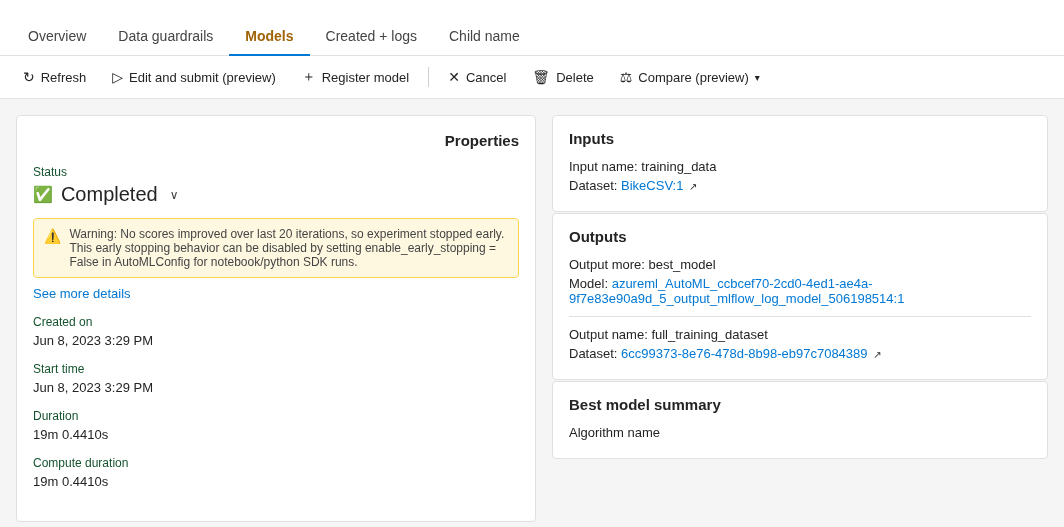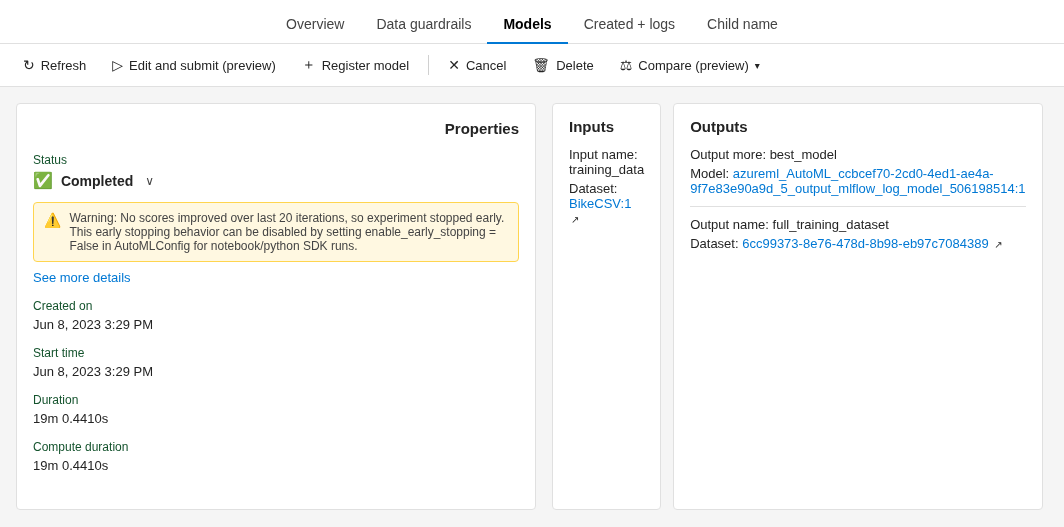--- a/index.html
+++ b/index.html
@@ -2,28 +2,28 @@
 <html><head>
   <meta charset="utf-8">
   <style>
     * { box-sizing: border-box; margin: 0; padding: 0; }
     body { font-family: 'Segoe UI', Arial, sans-serif; font-size: 13px; color: #242424; background: #f5f5f5; }
 
     
     .tabs-bar {
       display: flex; align-items: flex-end;
       background: #fff; border-bottom: 1px solid #e0e0e0;
-      padding: 0 12px; height: 44px; justify-content: center;
+      padding: 0 12px; height: 56px;
     }
     .tab {
       padding: 10px 16px; cursor: pointer; font-size: 14px;
       color: #444; border-bottom: 2px solid transparent;
       margin-bottom: -1px; white-space: nowrap;
     }
-    .tab.active { color: #000000; border-bottom: 2px solid #0078d4; font-weight: 600; }
+    .tab.active { color: #a16207; border-bottom: 2px solid #0078d4; font-weight: 600; }
 
     
     .toolbar {
       display: flex; align-items: center; gap: 4px;
       background: #fff; padding: 6px 12px; border-bottom: 1px solid #e0e0e0;
       flex-wrap: wrap;
     }
     .toolbar-btn {
       display: flex; align-items: center; gap: 6px;
       padding: 5px 10px; border: 1px solid transparent; border-radius: 4px;
@@ -44,34 +44,34 @@
     .left-panel {
       background: #fff; border: 1px solid #e0e0e0; border-radius: 4px;
       padding: 16px; flex: 0 0 520px; overflow-y: auto;
     }
     .panel-title { font-size: 15px; font-weight: 600; margin-bottom: 16px; text-align: right; }
     .prop-label { font-size: 12px; color: #14532d; margin-bottom: 4px; margin-top: 14px; }
     .prop-value { font-size: 13px; color: #242424; }
 
     .status-row { display: flex; align-items: center; gap: 8px; }
     .status-icon-completed { font-size: 16px; }
-    .status-text { font-size: 14px; font-weight: 700; }
+    .status-text { font-size: 20px; font-weight: 400; }
     .chevron-btn { background: none; border: none; cursor: pointer; color: #444; font-size: 12px; padding: 2px 4px; }
 
     .warning-box {
       background: #fff8e1; border: 1px solid #ffd54f; border-radius: 4px;
       padding: 8px 10px; margin-top: 12px; font-size: 12px; color: #444;
       display: flex; gap: 8px; align-items: flex-start;
     }
     .warning-icon { font-size: 14px; flex-shrink: 0; margin-top: 1px; }
     .see-more-link { color: #0078d4; cursor: pointer; font-size: 13px; margin-top: 8px; display: inline-block; text-decoration: none; text-align: right; }
 
     
     .right-panel {
-      display: flex; flex-direction: row; gap: 12px;
+      display: flex; flex-direction: column; gap: 1px;
       flex: 1; overflow-y: auto;
     }
     .card {
       background: #fff; border: 1px solid #e0e0e0; border-radius: 4px;
       padding: 14px 16px;
     }
     .card-title { font-size: 15px; font-weight: 600; margin-bottom: 12px; }
     .card-row { font-size: 13px; color: #242424; margin-bottom: 4px; }
     .card-link { color: #0078d4; cursor: pointer; text-decoration: none; }
     .card-divider { height: 1px; background: #e0e0e0; margin: 10px 0; }

